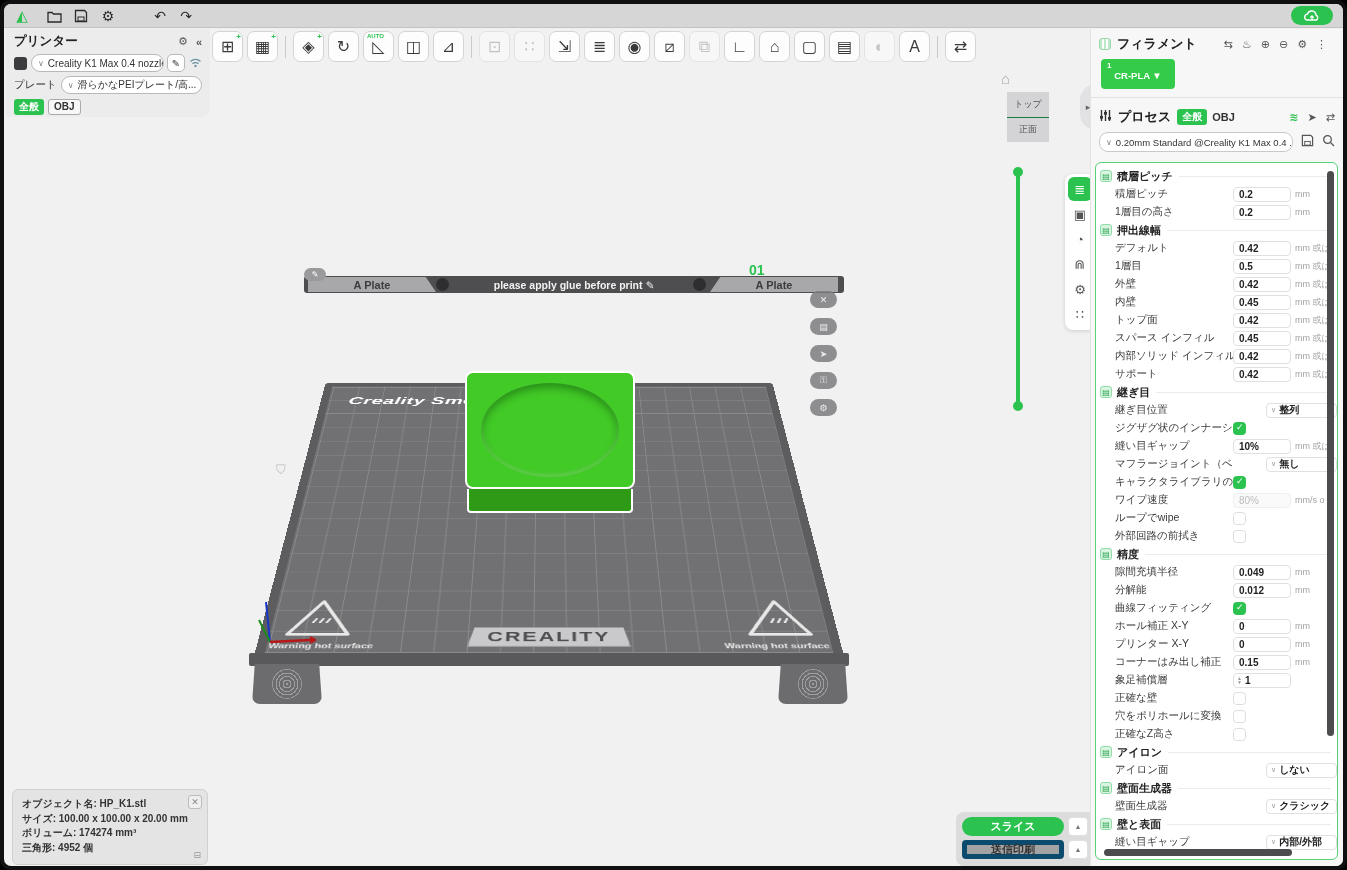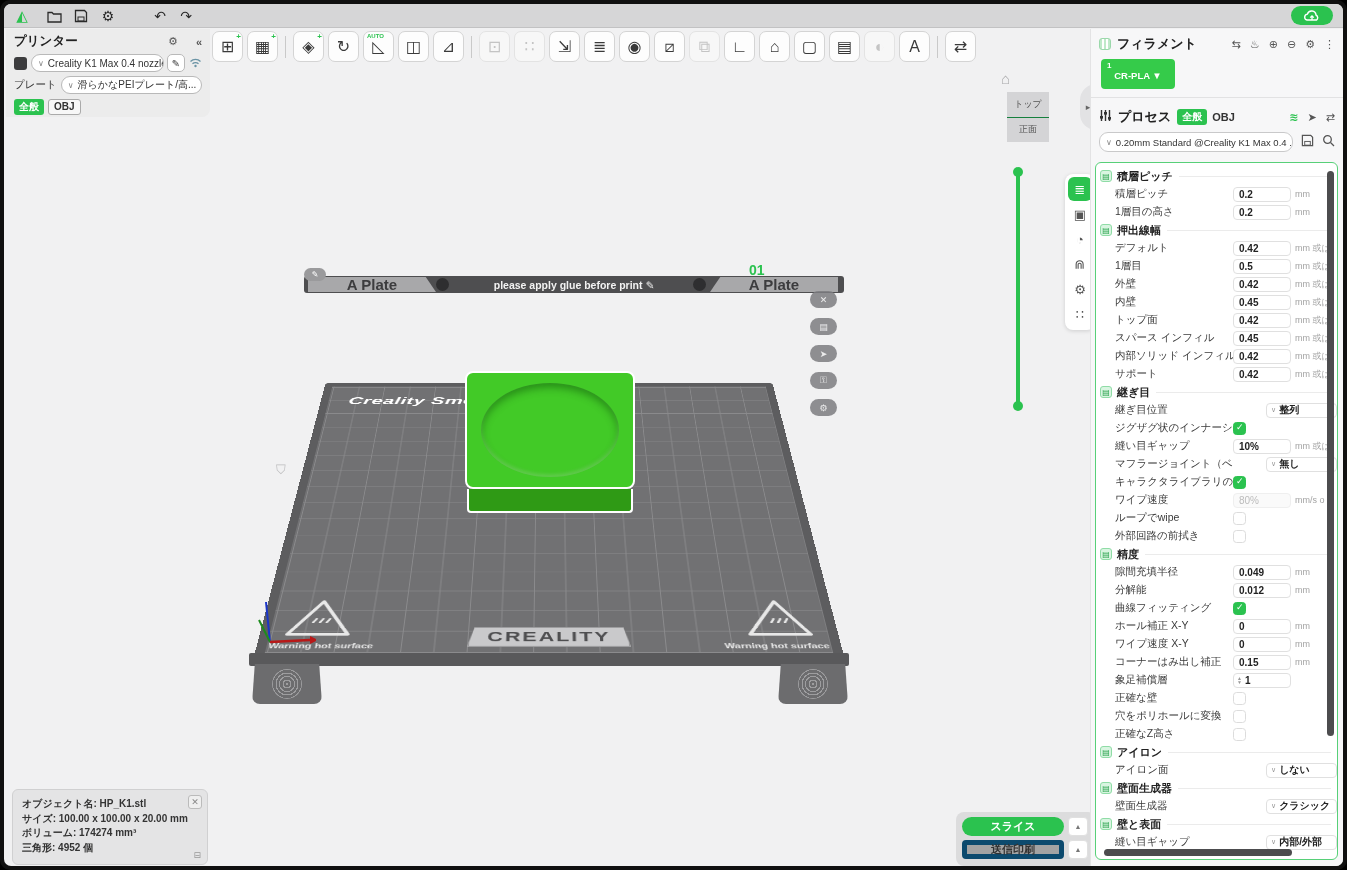--- a/index.html
+++ b/index.html
@@ -11,21 +11,21 @@
   #topbar { position:absolute; left:0; top:0; right:0; height:24px; background:#d6d6d7; border-bottom:1px solid #c2c2c3; }
   .tb-ico { position:absolute; top:2px; width:20px; height:20px; display:flex; align-items:center; justify-content:center; font-size:14px; color:#2a2a2a; cursor:default; }
   #logo { left:8px; color:#2bc24f; font-weight:bold; font-size:15px; }
   #tabs { position:absolute; left:598px; top:2px; display:flex; gap:14px; }
   .tab { height:19px; padding:0 16px; display:flex; align-items:center; font-size:12px; font-weight:bold; color:#222; border-radius:4px; }
   .tab.active { background:#2bc24f; color:#fff; }
   #cloud-btn { position:absolute; right:10px; top:2px; width:42px; height:19px; background:#2bc24f; border-radius:10px; display:flex; align-items:center; justify-content:center; }
 
   
   #printer-panel { position:absolute; left:2px; top:25px; width:204px; height:88px; background:#ececec; border-bottom-right-radius:8px; padding:4px 8px; z-index:5; }
-  #printer-panel .hdr { display:flex; align-items:center; font-size:12.5px; font-weight:bold; color:#222;gap:10px; }
+  #printer-panel .hdr { display:flex; align-items:center; font-size:12.5px; font-weight:bold; color:#222; }
   #printer-panel .hdr .sp { flex:1; }
   .mini-ico { font-size:11px; color:#555; margin-left:8px; }
   .prow { display:flex; align-items:center; margin-top:4px; }
   .sel { display:flex; align-items:center; background:#fff; border:1px solid #b9b9b9; border-radius:9px; height:18px; font-size:10px; color:#333; padding:0 6px; white-space:nowrap; overflow:hidden; }
   .sel .chv { color:#888; margin-right:4px; font-size:8px; }
   .sq-btn { width:18px; height:18px; border:1px solid #b9b9b9; border-radius:5px; background:#fff; display:flex; align-items:center; justify-content:center; font-size:10px; color:#444; margin-left:3px; }
   #badges { display:flex; gap:4px; margin-top:5px; }
   .badge-g { background:#2bc24f; color:#fff; font-size:10px; font-weight:bold; padding:1px 5px; border-radius:3px; }
   .badge-o { background:#f7f7f7; color:#333; font-size:10px; font-weight:bold; padding:1px 5px; border-radius:3px; border:1px solid #aaa; }
 
@@ -47,21 +47,21 @@
   .warn-tri { position:absolute; bottom:26px; width:70px; height:62px; }
   .warn-tri.lft { left:14px; } .warn-tri.rgt { right:14px; }
   .warn-txt { position:absolute; bottom:6px; font-size:11px; font-weight:bold; color:#e8e8e8; }
   .warn-txt.lft { left:2px; } .warn-txt.rgt { right:2px; }
   #plate-front { position:absolute; left:245px; top:649px; width:600px; height:13px; background:#59595b; border-radius:2px; z-index:2; }
   .foot { position:absolute; top:660px; width:70px; height:40px; background:#6c6c6e; border-radius:0 0 8px 8px; clip-path:polygon(4% 0,96% 0,100% 100%,0 100%); z-index:2; display:flex; align-items:center; justify-content:center; }
   .fingerprint { width:30px; height:30px; border-radius:50%; background:repeating-radial-gradient(circle at 50% 50%, #9d9d9f 0 1px, transparent 1px 3.5px); }
 
   
   #clamp-bar { position:absolute; left:300px; top:272px; width:540px; height:17px; background:#4e4e50; border-radius:3px; z-index:3; }
-  .plate-tab { position:absolute; top:1px; height:15px; background:#a8a8aa; color:#3c3c3e; font-size:15px; font-weight:bold; display:flex; align-items:center; justify-content:center; }
+  .plate-tab { position:absolute; top:1px; height:15px; background:#a8a8aa; color:#3c3c3e; font-size:11px; font-weight:bold; display:flex; align-items:center; justify-content:center; }
   .plate-tab.lft { left:4px; width:128px; clip-path:polygon(0 0,92% 0,100% 100%,0 100%); }
   .plate-tab.rgt { right:6px; width:128px; clip-path:polygon(8% 0,100% 0,100% 100%,0 100%); }
   #glue-hint { position:absolute; left:50%; top:0; transform:translateX(-50%); height:17px; display:flex; align-items:center; color:#f2f2f2; font-size:10.5px; font-weight:bold; }
   .knob { position:absolute; top:2px; width:13px; height:13px; background:#2e2e30; border-radius:50%; }
   #plate-num { position:absolute; left:745px; top:258px; color:#2bc24f; font-size:14px; font-weight:bold; z-index:3; }
   #plate-edit { position:absolute; left:300px; top:264px; width:22px; height:13px; background:#9a9a9c; border-radius:7px; color:#fff; font-size:8px; display:flex; align-items:center; justify-content:center; z-index:3; }
 
   
   #model-top { position:absolute; left:461px; top:367px; width:170px; height:118px; background:#42ca27; border:2px solid #fff; border-radius:8px; z-index:3; }
   #model-recess { position:absolute; left:14px; top:10px; right:14px; bottom:10px; border-radius:50%; box-shadow:inset 0 4px 8px rgba(0,60,0,.45), inset 0 -2px 4px rgba(255,255,255,.25); }
@@ -84,21 +84,21 @@
   #vslider { position:absolute; left:1012px; top:168px; width:4px; height:234px; background:#2bc24f; border-radius:2px; z-index:4; }
   #vslider .dot { position:absolute; left:-3px; width:10px; height:10px; border-radius:50%; background:#2bc24f; }
 
   
   #cat-strip { position:absolute; left:1061px; top:170px; width:30px; background:#fff; border-radius:8px; box-shadow:0 1px 4px rgba(0,0,0,.15); padding:3px; z-index:5; }
   .cat { width:24px; height:24px; display:flex; align-items:center; justify-content:center; border-radius:6px; font-size:13px; color:#555; margin-bottom:1px; }
   .cat.active { background:#2bc24f; color:#fff; }
 
   
   #rpanel { position:absolute; right:0; top:25px; bottom:0; width:253px; background:#f7f7f8; z-index:6; border-left:1px solid #e3e3e4; }
-  .rp-hdr { display:flex; align-items:center; padding:6px 8px 2px 8px; }
+  .rp-hdr { display:flex; align-items:center; padding:6px 16px 2px 8px; }
   .rp-title { font-size:13px; font-weight:bold; color:#222; margin-left:6px; }
   .rp-ics { margin-left:auto; display:flex; align-items:center; gap:9px; }
   .rp-ics span, .rp-ics svg { font-size:11px; color:#555; }
   #fil-chip { margin:4px 0 8px 10px; width:74px; height:30px; background:#35cb4a; border-radius:4px; color:#fff; padding:2px 6px; }
   #fil-chip .n { font-size:8px; font-weight:bold; }
   #fil-chip .m { font-size:9.5px; font-weight:bold; text-align:center; }
   #rp-div { height:1px; background:#e2e2e3; margin:2px 0; }
   #proc-hdr { display:flex; align-items:center; padding:8px 8px 4px 8px; }
   #preset-row { display:flex; align-items:center; padding:2px 8px 6px 8px; gap:8px; }
   #preset-box { flex:1; display:flex; align-items:center; background:#fff; border:1px solid #c9c9ca; border-radius:9px; height:20px; font-size:9.5px; color:#333; padding:0 6px; white-space:nowrap; overflow:hidden; }
@@ -582,21 +582,21 @@
               </span>
             </div>
             <div class="prw">
               <span class="lb">ホール補正 X-Y</span>
               <span class="ctl">
                 <span class="vbox">0</span>
                 <span class="unit">mm</span>
               </span>
             </div>
             <div class="prw">
-              <span class="lb">ワイプ速度 X-Y</span>
+              <span class="lb">プリンター X-Y</span>
               <span class="ctl">
                 <span class="vbox">0</span>
                 <span class="unit">mm</span>
               </span>
             </div>
             <div class="prw">
               <span class="lb">コーナーはみ出し補正</span>
               <span class="ctl">
                 <span class="vbox">0.15</span>
                 <span class="unit">mm</span>

